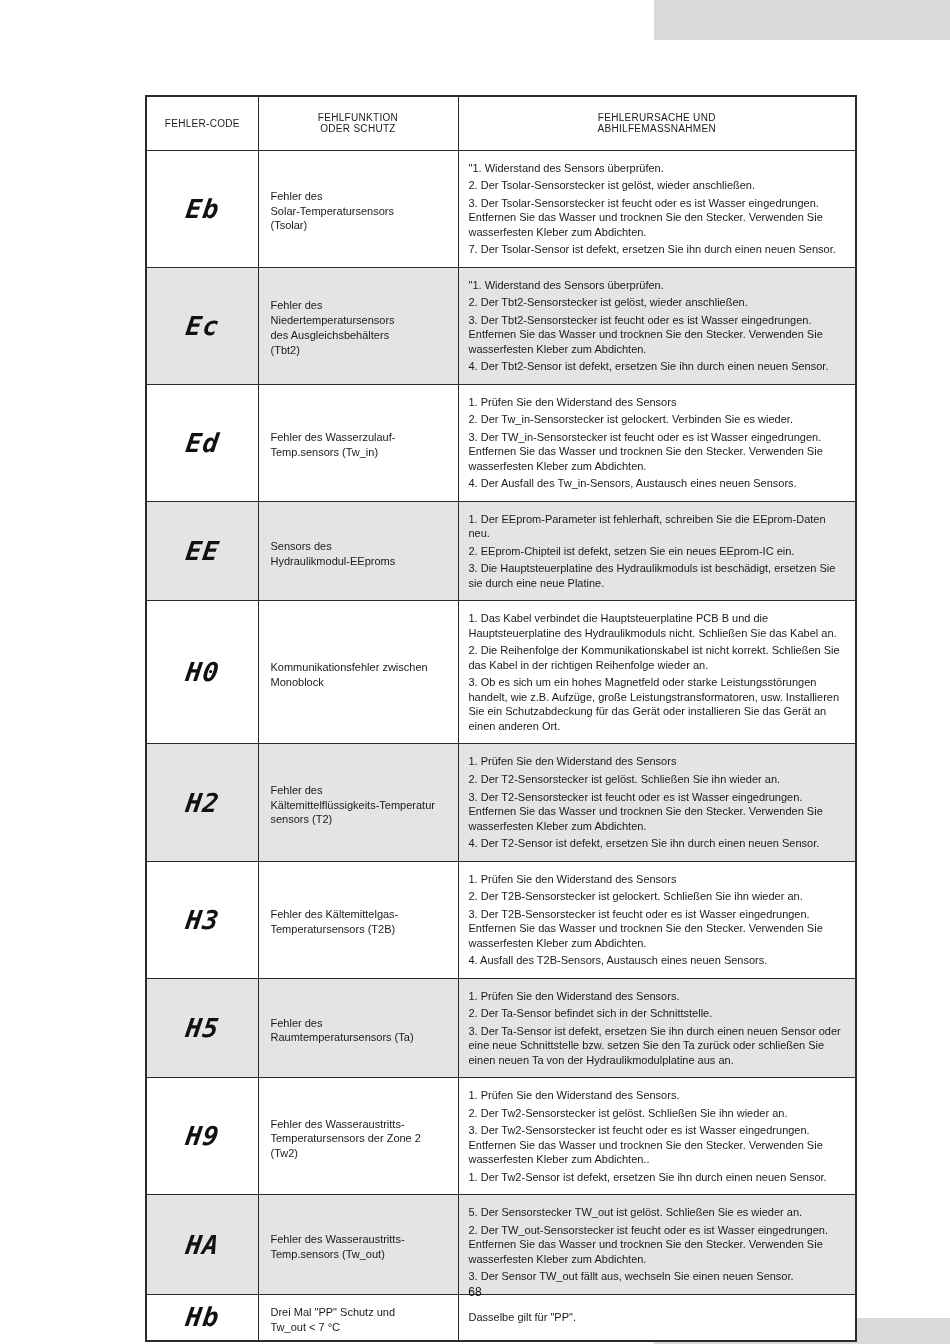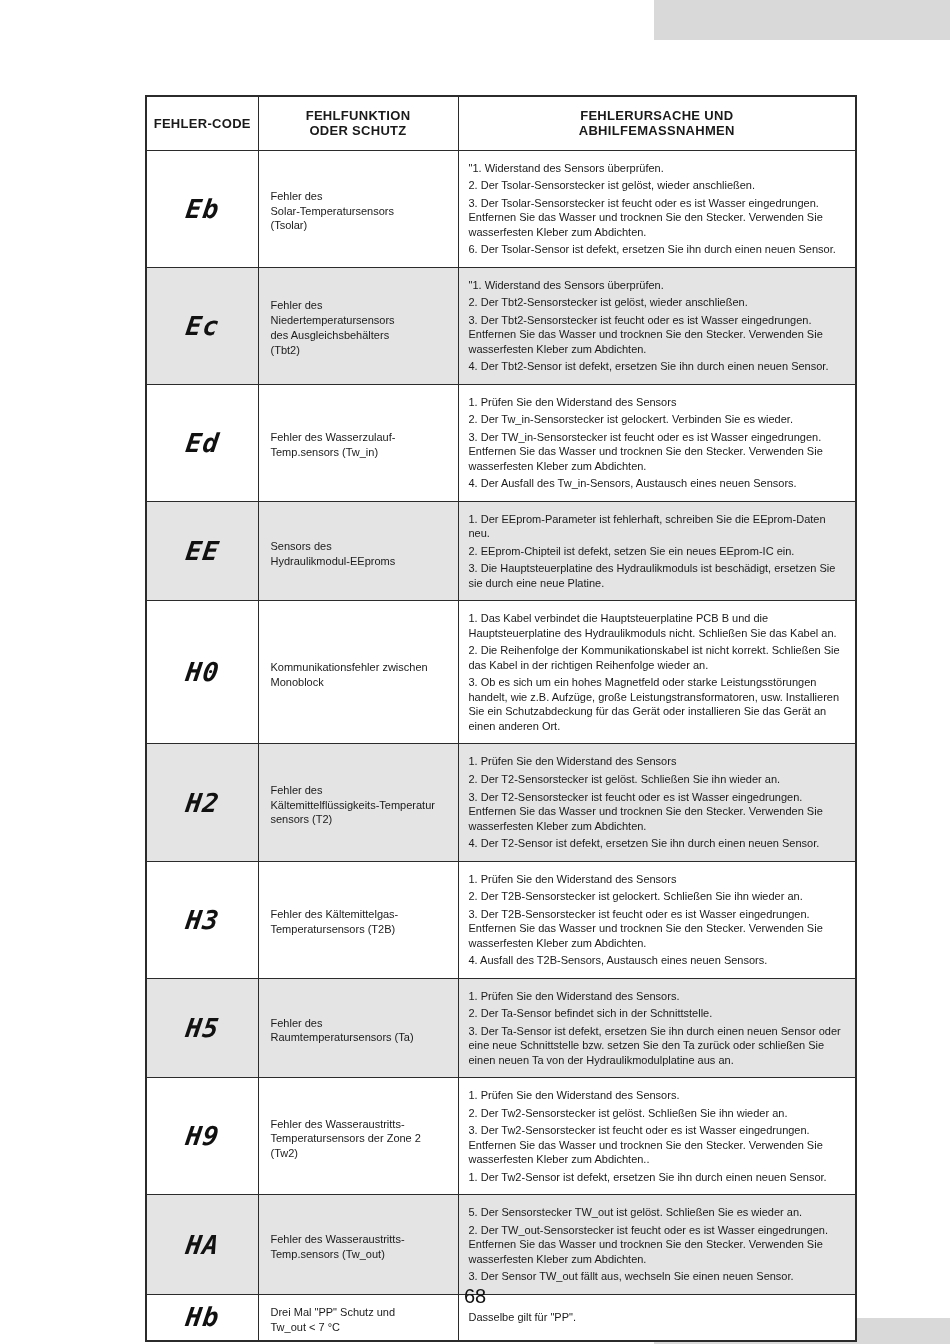--- a/index.html
+++ b/index.html
@@ -28,22 +28,22 @@
     border:2px solid #2b2b2b;
   }
   .col-code { width:112px; }
   .col-malfunction { width:200px; }
   .col-causes { width:398px; }
 
   th, td { border:1px solid #2b2b2b; vertical-align:middle; }
 
   thead th {
     height:54px;
-    font-size:13px;
-    font-weight:bold;
+    font-size:10px;
+    font-weight:normal;
     text-align:center;
     white-space:pre-line;
     letter-spacing:0.3px;
     background:#ffffff;
   }
 
   tr.shaded td { background:#e4e4e4; }
   tr:not(.shaded) td { background:#ffffff; }
 
   td.code-cell { text-align:center; }
@@ -70,21 +70,21 @@
     font-size:11px;
     line-height:1.32;
   }
   .cause-item { margin:3px 0; }
 
   .page-number {
     position:absolute;
     left:0; top:1285px;
     width:950px;
     text-align:center;
-    font-size:20px;
+    font-size:12px;
     color:#111;
   }
 </style>
 </head>
 <body>
 
 <div class="page">
   <div class="scan-corner scan-top"></div>
   <div class="scan-corner scan-bottom"></div>
 
@@ -108,21 +108,21 @@
     <td class="code-cell">
       <span class="code">Eb</span>
     </td>
     <td class="malfunction-cell">Fehler des
 Solar-Temperatursensors
 (Tsolar)</td>
     <td class="causes-cell">
             <p class="cause-item">"1. Widerstand des Sensors überprüfen.</p>
             <p class="cause-item">2. Der Tsolar-Sensorstecker ist gelöst, wieder anschließen.</p>
             <p class="cause-item">3. Der Tsolar-Sensorstecker ist feucht oder es ist Wasser eingedrungen. Entfernen Sie das Wasser und trocknen Sie den Stecker. Verwenden Sie wasserfesten Kleber zum Abdichten.</p>
-            <p class="cause-item">6. Der Tsolar-Sensor ist defekt, ersetzen Sie ihn durch einen neuen Sensor.</p>
+            <p class="cause-item">7. Der Tsolar-Sensor ist defekt, ersetzen Sie ihn durch einen neuen Sensor.</p>
           </td>
   </tr>
 
   <tr class="shaded">
     <td class="code-cell">
       <span class="code">Ec</span>
     </td>
     <td class="malfunction-cell">Fehler des
 Niedertemperatursensors
 des Ausgleichsbehälters

